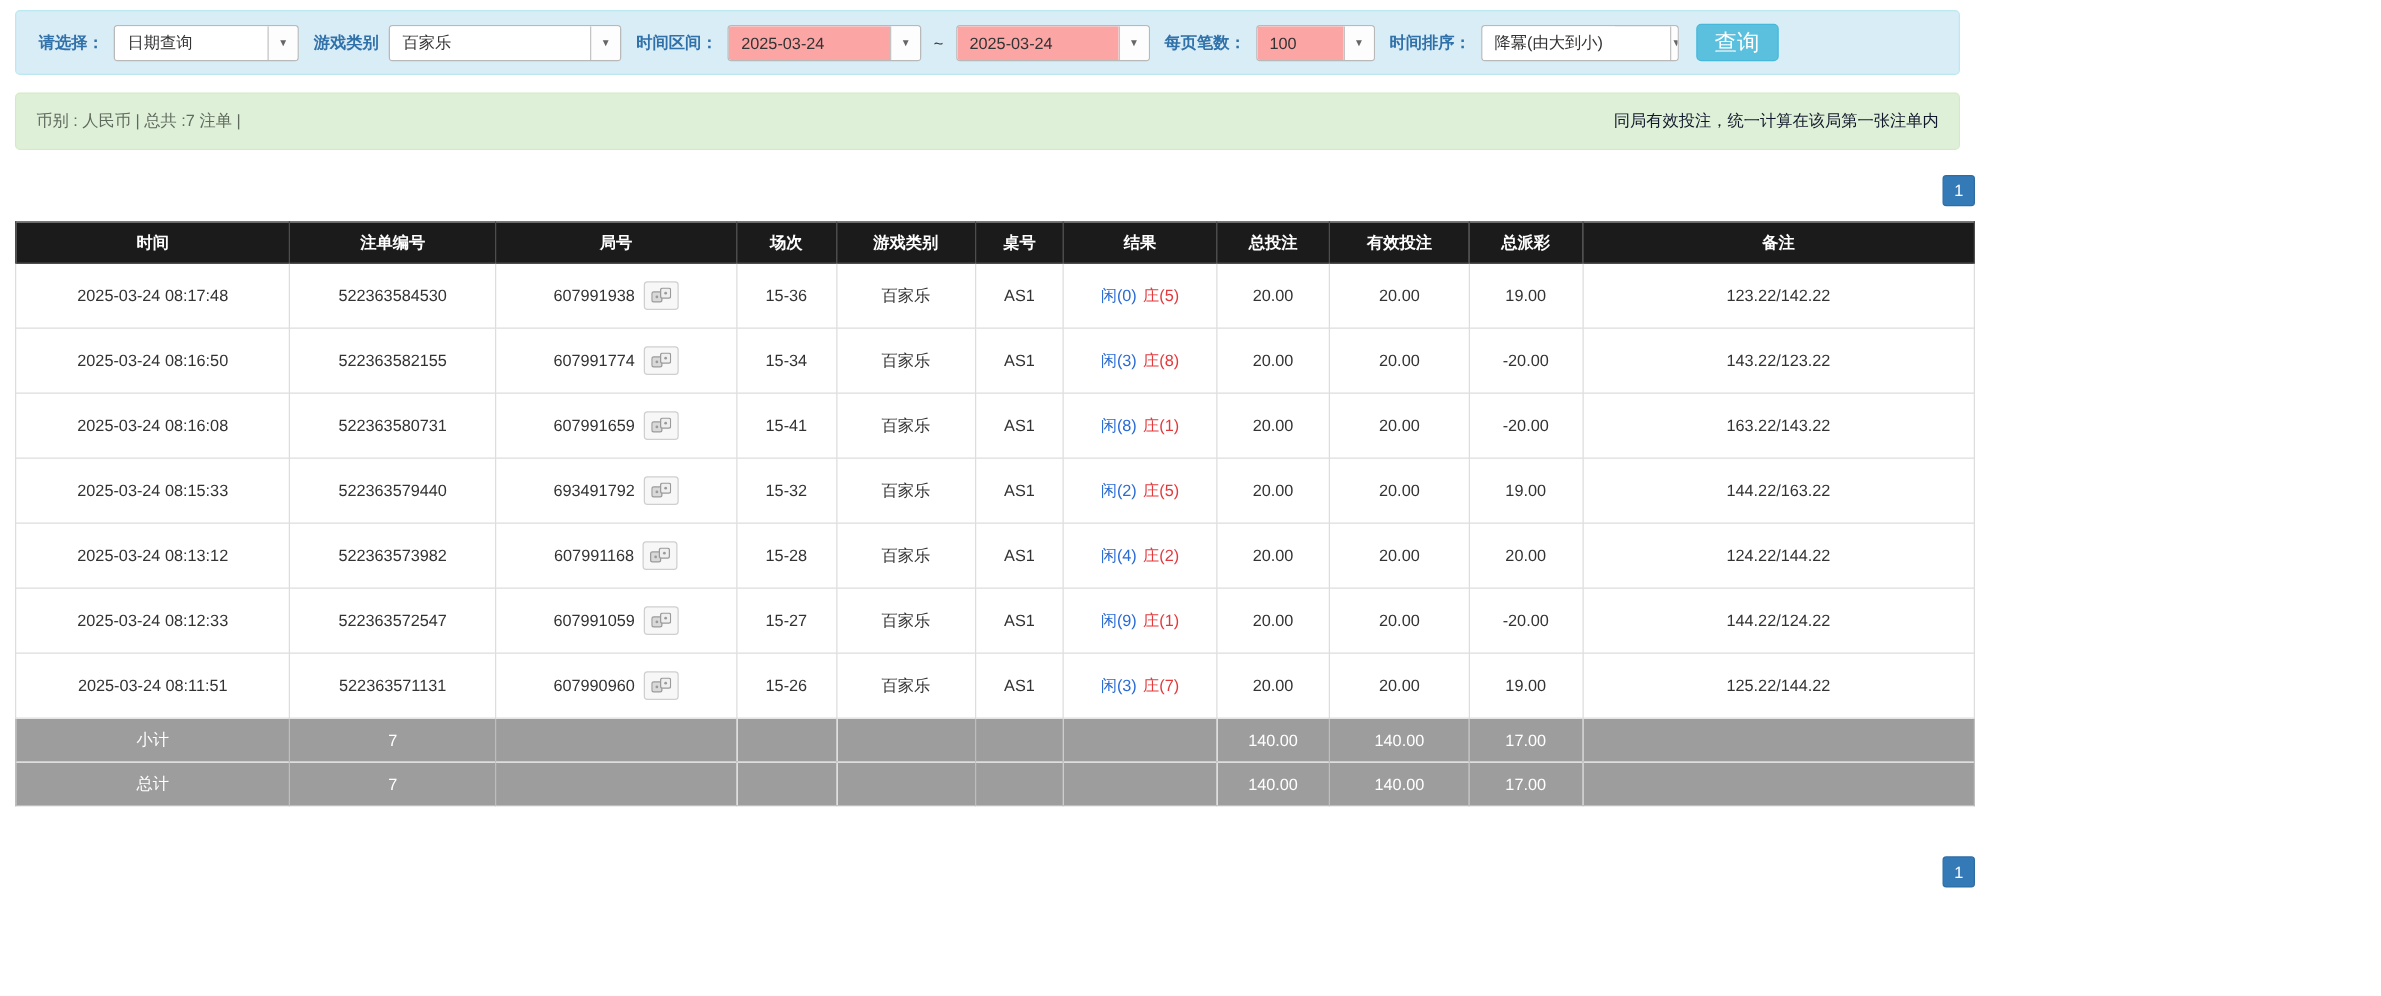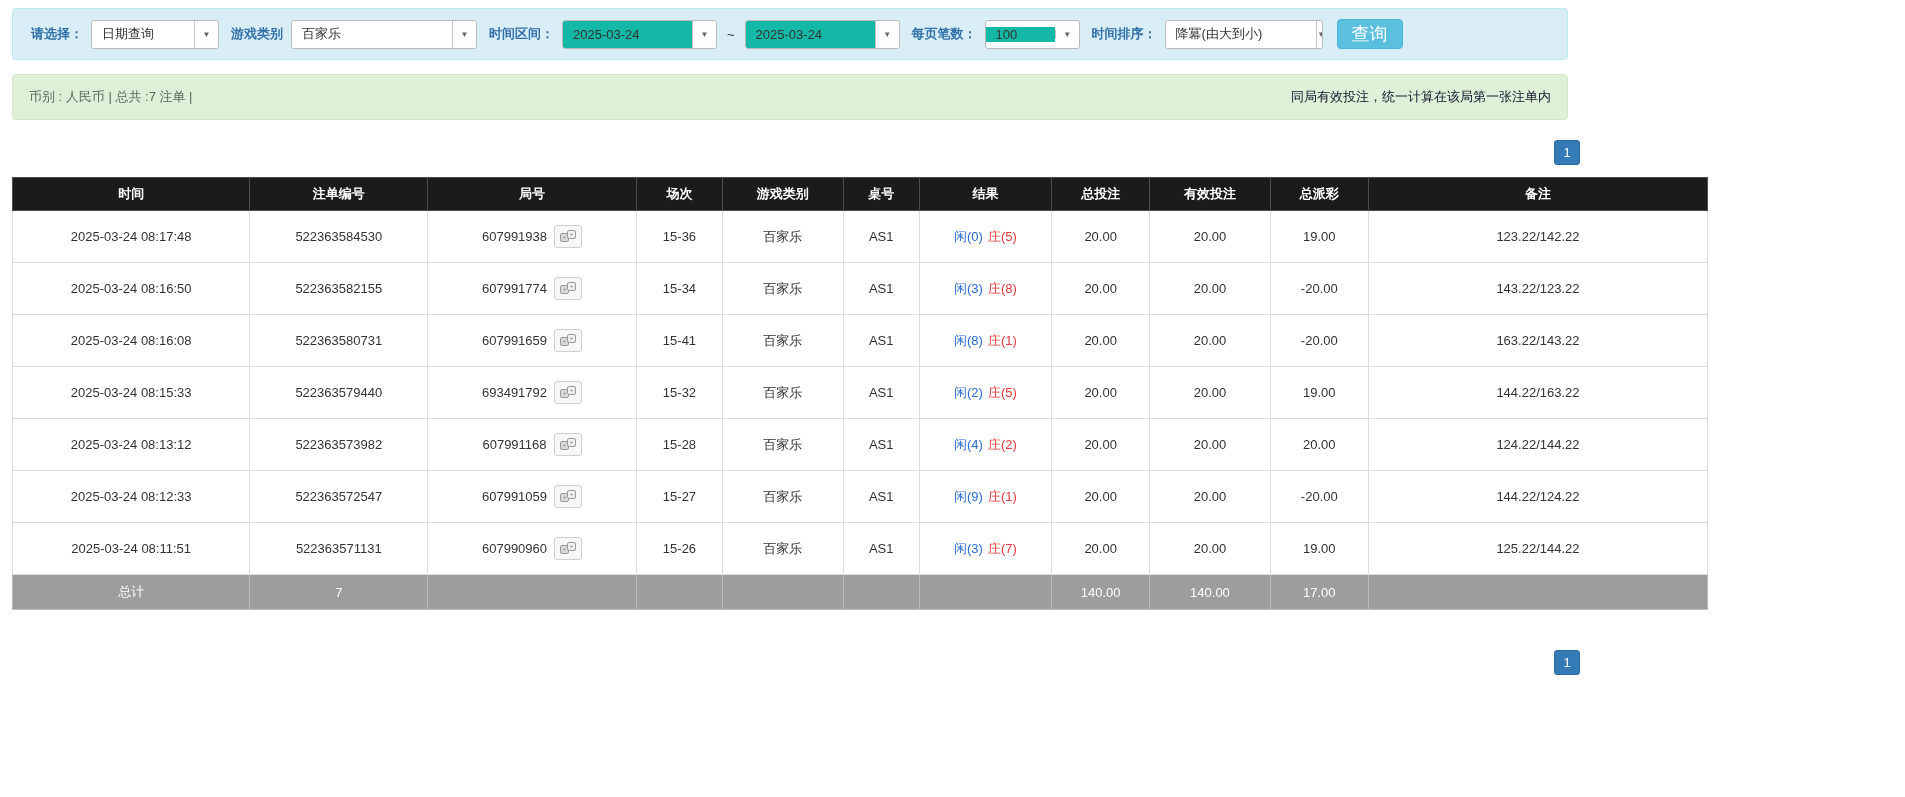--- a/index.html
+++ b/index.html
@@ -50,35 +50,35 @@
   }
   .combo-text {
     display: flex;
     align-items: center;
     padding: 0 10px;
     flex: 1 1 auto;
     color: #333;
     white-space: nowrap;
     background: #fff;
   }
-  .combo.tinted .combo-text { background: #14b8a6; }
+  .combo.tinted .combo-text { background: #fca5a5; }
   .combo-caret {
     width: 24px;
     display: flex;
     align-items: center;
     justify-content: center;
     border-left: 1px solid #c4c4c4;
     background: #fdfdfd;
     color: #666;
     font-size: 8px;
   }
-  .w-query { width: 128px; }
+  .w-query { width: 148px; }
   .w-game  { width: 186px; }
   .w-date  { width: 155px; }
-  .w-size  { width: 95px; align-items: center;  }
+  .w-size  { width: 95px;  }
   .w-sort  { width: 158px; gap: 44px; }
   .tilde { color: #333; margin: 0 2px; }
   .search-btn {
     height: 30px;
     padding: 0 14px;
     background: #5bc0de;
     border: 1px solid #46b8da;
     border-radius: 4px;
     color: #fff;
     font-size: 18px;
@@ -118,21 +118,21 @@
     border-radius: 3px;
     color: #fff;
     font-size: 13px;
     font-family: inherit;
     cursor: pointer;
     padding: 0 6px;
   }
 
   
   table.records {
-    width: 1696px;
+    width: 1568px;
     border-collapse: collapse;
     table-layout: fixed;
   }
   table.records thead th {
     background: #1b1b1b;
     color: #fff;
     font-weight: bold;
     font-size: 13px;
     padding: 7px 4px;
     border: 1px solid #4d4d4d;
@@ -412,20 +412,33 @@
         <td>15-26</td>
         <td>百家乐</td>
         <td>AS1</td>
         <td><span class="player">闲(3)</span><span class="banker">庄(7)</span></td>
         <td class="amount">20.00</td>
         <td>20.00</td>
         <td>19.00</td>
         <td>125.22/144.22</td>
       </tr>
 
+      <tr class="summary">
+        <td>小计</td>
+        <td>7</td>
+        <td></td>
+        <td></td>
+        <td></td>
+        <td></td>
+        <td></td>
+        <td>140.00</td>
+        <td>140.00</td>
+        <td>17.00</td>
+        <td></td>
+      </tr>
 
       <tr class="summary">
         <td>总计</td>
         <td>7</td>
         <td></td>
         <td></td>
         <td></td>
         <td></td>
         <td></td>
         <td>140.00</td>

